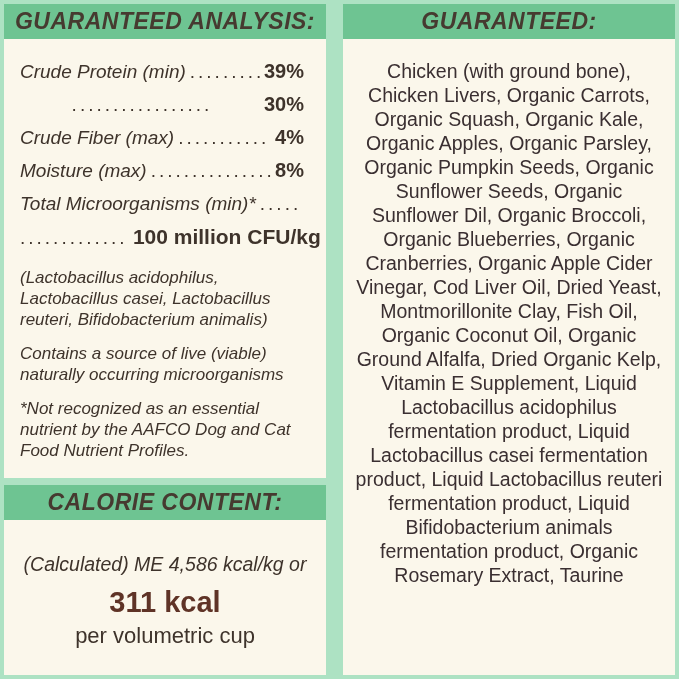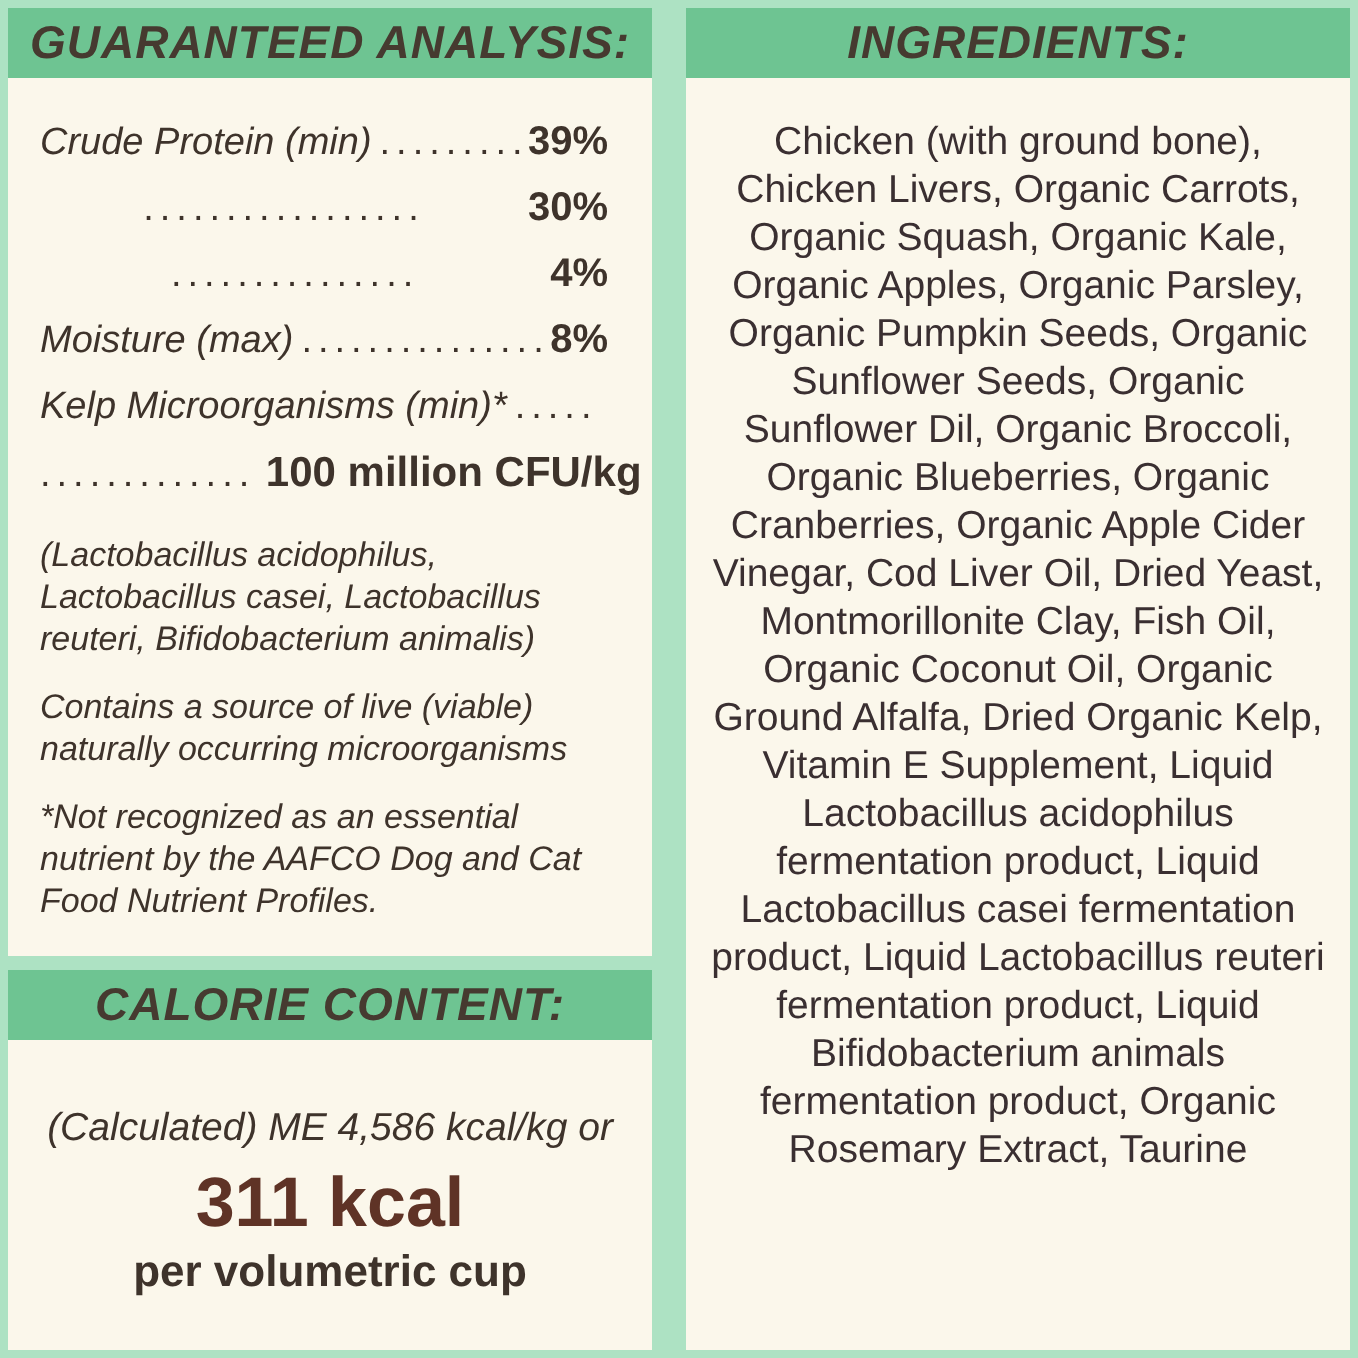--- a/index.html
+++ b/index.html
@@ -41,22 +41,22 @@
     font-size:19px;line-height:33px;text-align:left;white-space:nowrap;
   }
   .ga-cfu .dots{letter-spacing:3px;}
   .ga-cfu .val{font-weight:bold;font-size:21px;}
   .ga-note{
     font-style:italic;font-size:17px;line-height:21px;
     margin:13px 0 0 0;
   }
   .cal-body{text-align:center;padding-top:20px;}
   .cal-line1{font-style:italic;font-size:19.5px;font-weight:500;text-align:center;}
-  .cal-value{font-weight:bold;font-size:35px;color:#5f3326;margin-top:8px;line-height:36px;}
-  .cal-unit{font-weight:bold;font-size:22px;margin-top:3px;}
+  .cal-value{font-weight:bold;font-size:29px;color:#5f3326;margin-top:8px;line-height:36px;}
+  .cal-unit{font-weight:normal;font-size:22px;margin-top:3px;}
   .ing-body{
     padding:20px 7px 0 7px;text-align:center;
     font-size:19.5px;line-height:24px;color:#3a2f31;
   }
 </style>
 </head>
 <body>
 
 <div class="page">
 
@@ -73,32 +73,33 @@
           <span class="ga-dots">.............</span>
           <span class="ga-value">39%</span>
         </div>
 
         <div class="ga-row">
           <span class="ga-dots">.................</span>
           <span class="ga-value">30%</span>
         </div>
 
         <div class="ga-row">
+          <span class="ga-label">Crude Fiber (max)</span>
           <span class="ga-dots">...............</span>
           <span class="ga-value">4%</span>
         </div>
 
         <div class="ga-row">
           <span class="ga-label">Moisture (max)</span>
           <span class="ga-dots">..................</span>
           <span class="ga-value">8%</span>
         </div>
 
         <div class="ga-row">
-          <span class="ga-label">Kelp Microorganisms (min)*</span>
+          <span class="ga-label">Total Microorganisms (min)*</span>
           <span class="ga-dots">..........</span>
         </div>
 
         <div class="ga-cfu">
           <span class="dots">.............</span>
           <span> </span>
           <span class="val">100 million CFU/kg</span>
         </div>
 
         <p class="ga-note">(Lactobacillus acidophilus, Lactobacillus casei, Lactobacillus reuteri, Bifidobacterium animalis)</p>
@@ -117,19 +118,19 @@
         <div class="cal-value">311 kcal</div>
         <div class="cal-unit">per volumetric cup</div>
       </div>
     </div>
 
   </div>
 
   <div class="col-right">
     <div class="panel panel-ing">
       <div class="hdr">
-        <span>INGREDIENTS:</span>
+        <span>GUARANTEED:</span>
       </div>
       <div class="ing-body">Chicken (with ground bone), Chicken Livers, Organic Carrots, Organic Squash, Organic Kale, Organic Apples, Organic Parsley, Organic Pumpkin Seeds, Organic Sunflower Seeds, Organic Sunflower Dil, Organic Broccoli, Organic Blueberries, Organic Cranberries, Organic Apple Cider Vinegar, Cod Liver Oil, Dried Yeast, Montmorillonite Clay, Fish Oil, Organic Coconut Oil, Organic Ground Alfalfa, Dried Organic Kelp, Vitamin E Supplement, Liquid Lactobacillus acidophilus fermentation product, Liquid Lactobacillus casei fermentation product, Liquid Lactobacillus reuteri fermentation product, Liquid Bifidobacterium animals fermentation product, Organic Rosemary Extract, Taurine</div>
     </div>
   </div>
 
 </div>
 
 </body></html>

